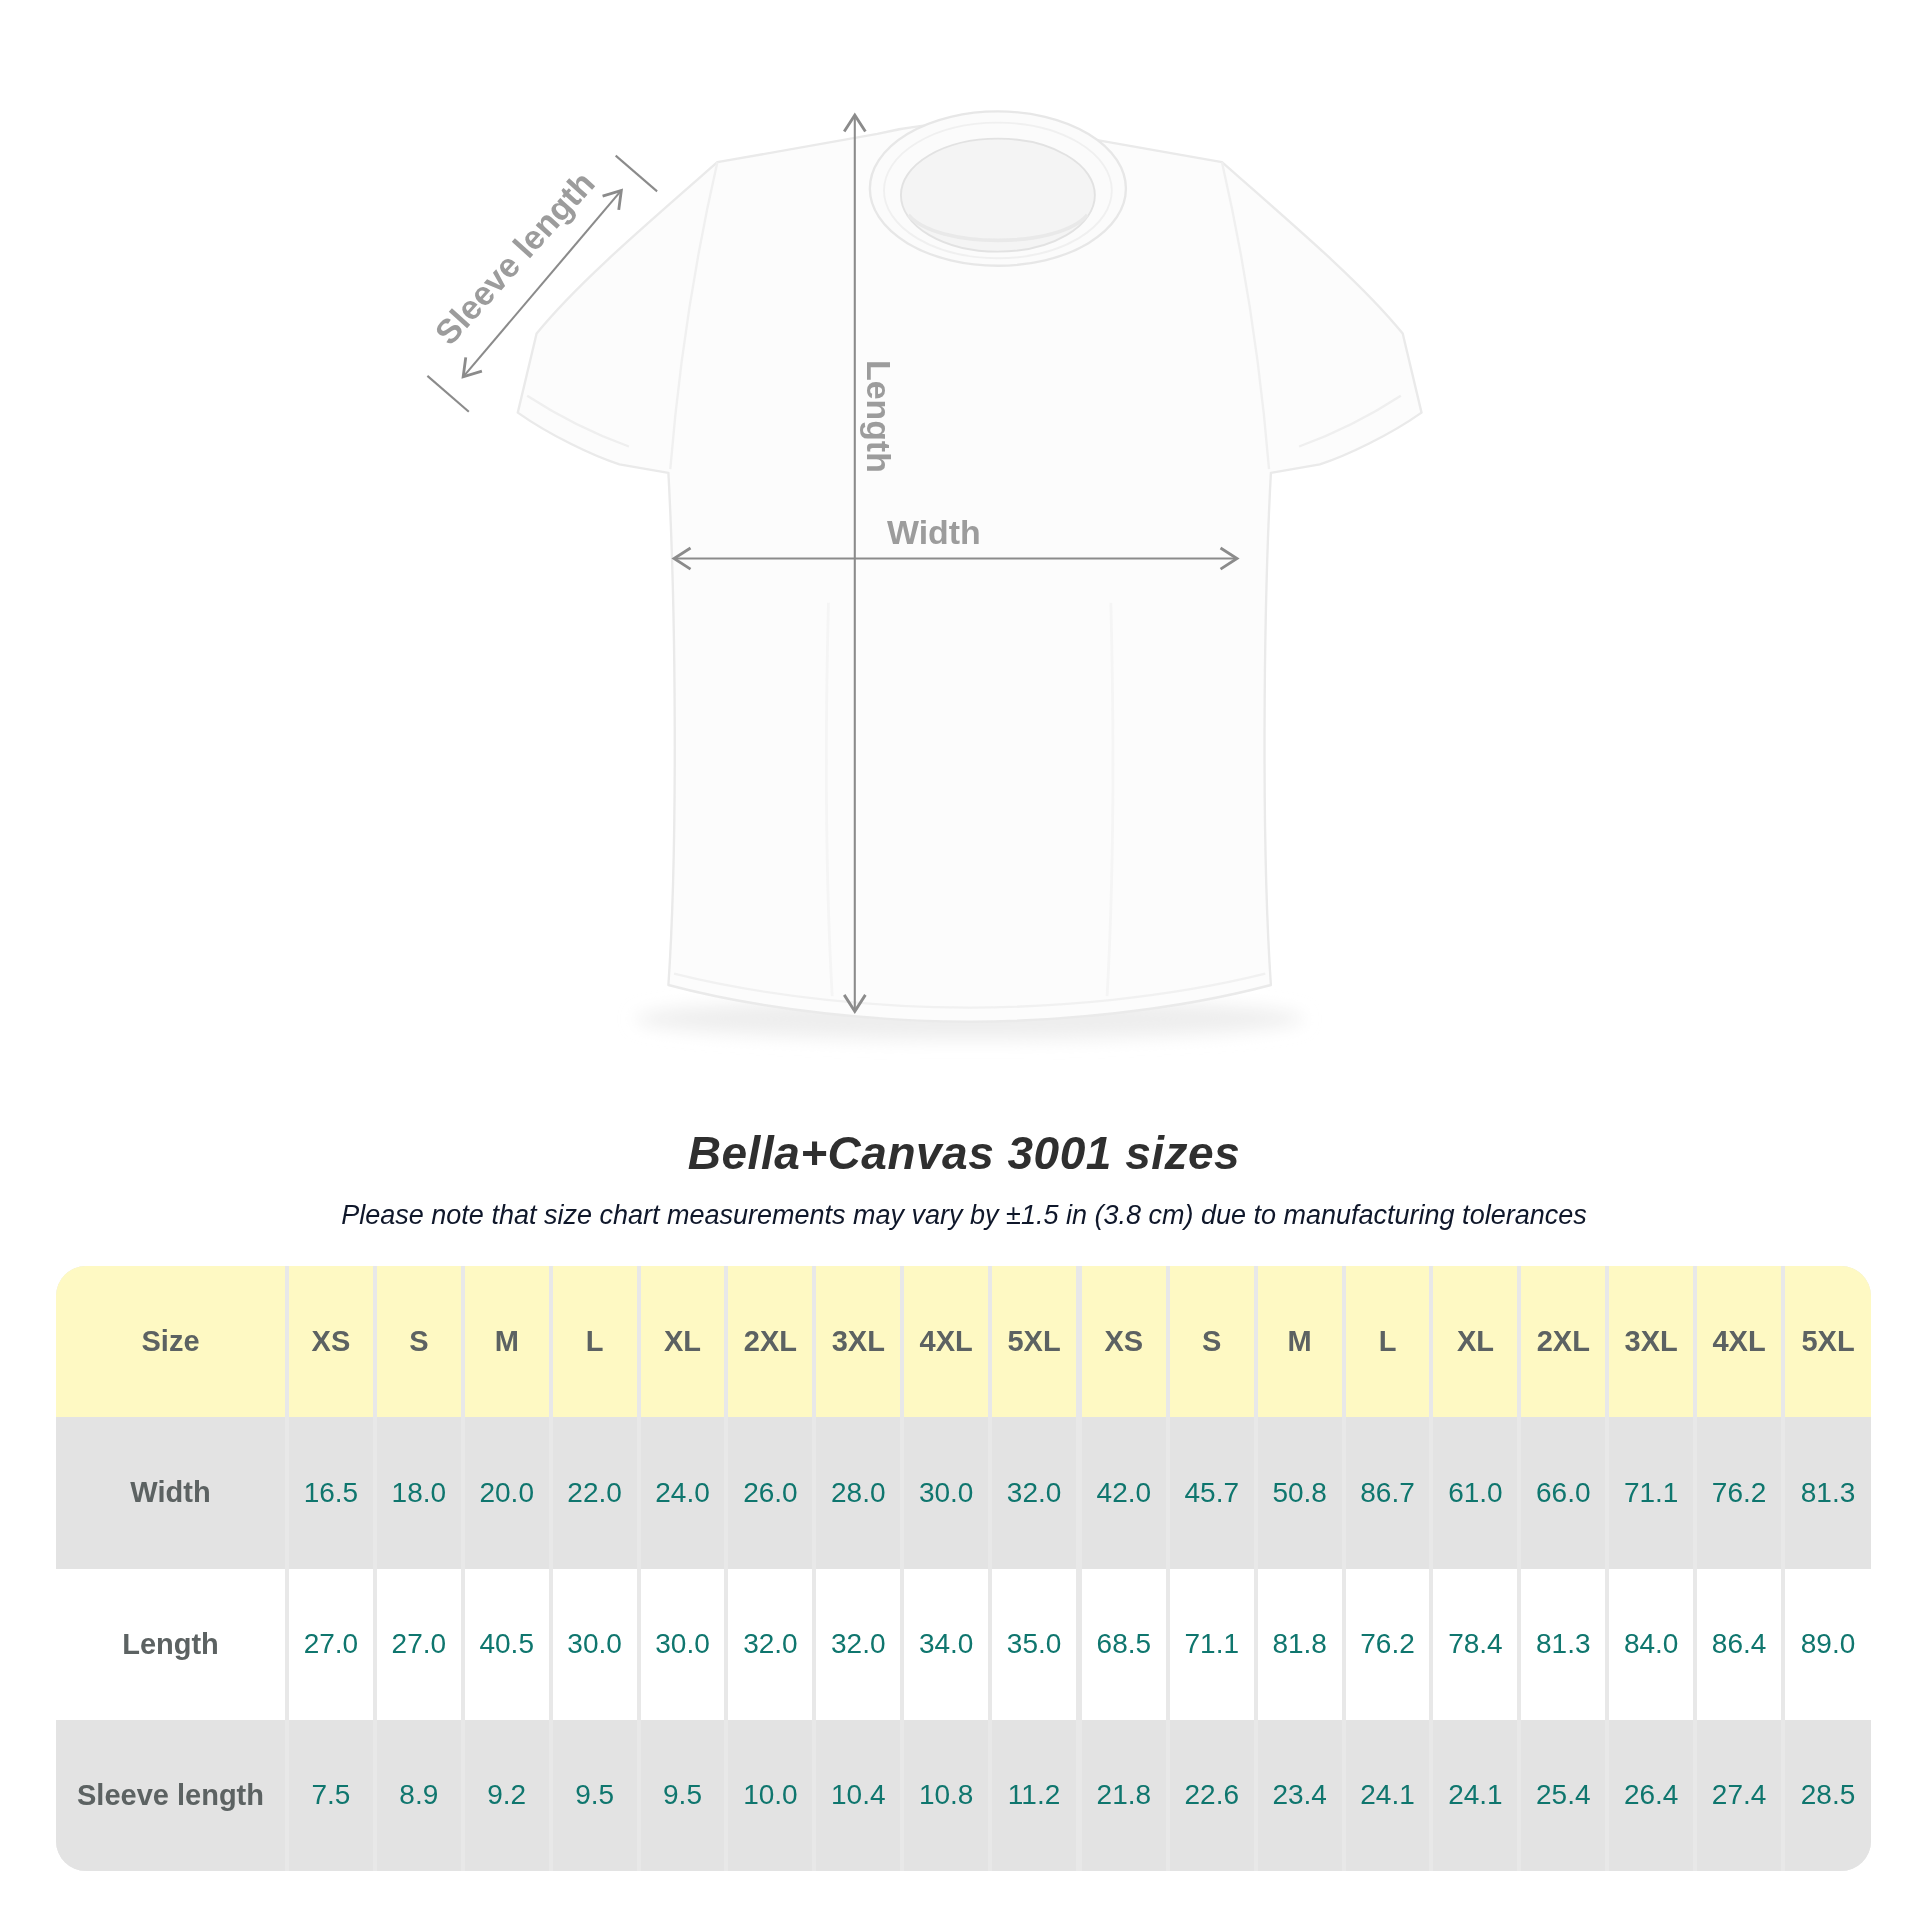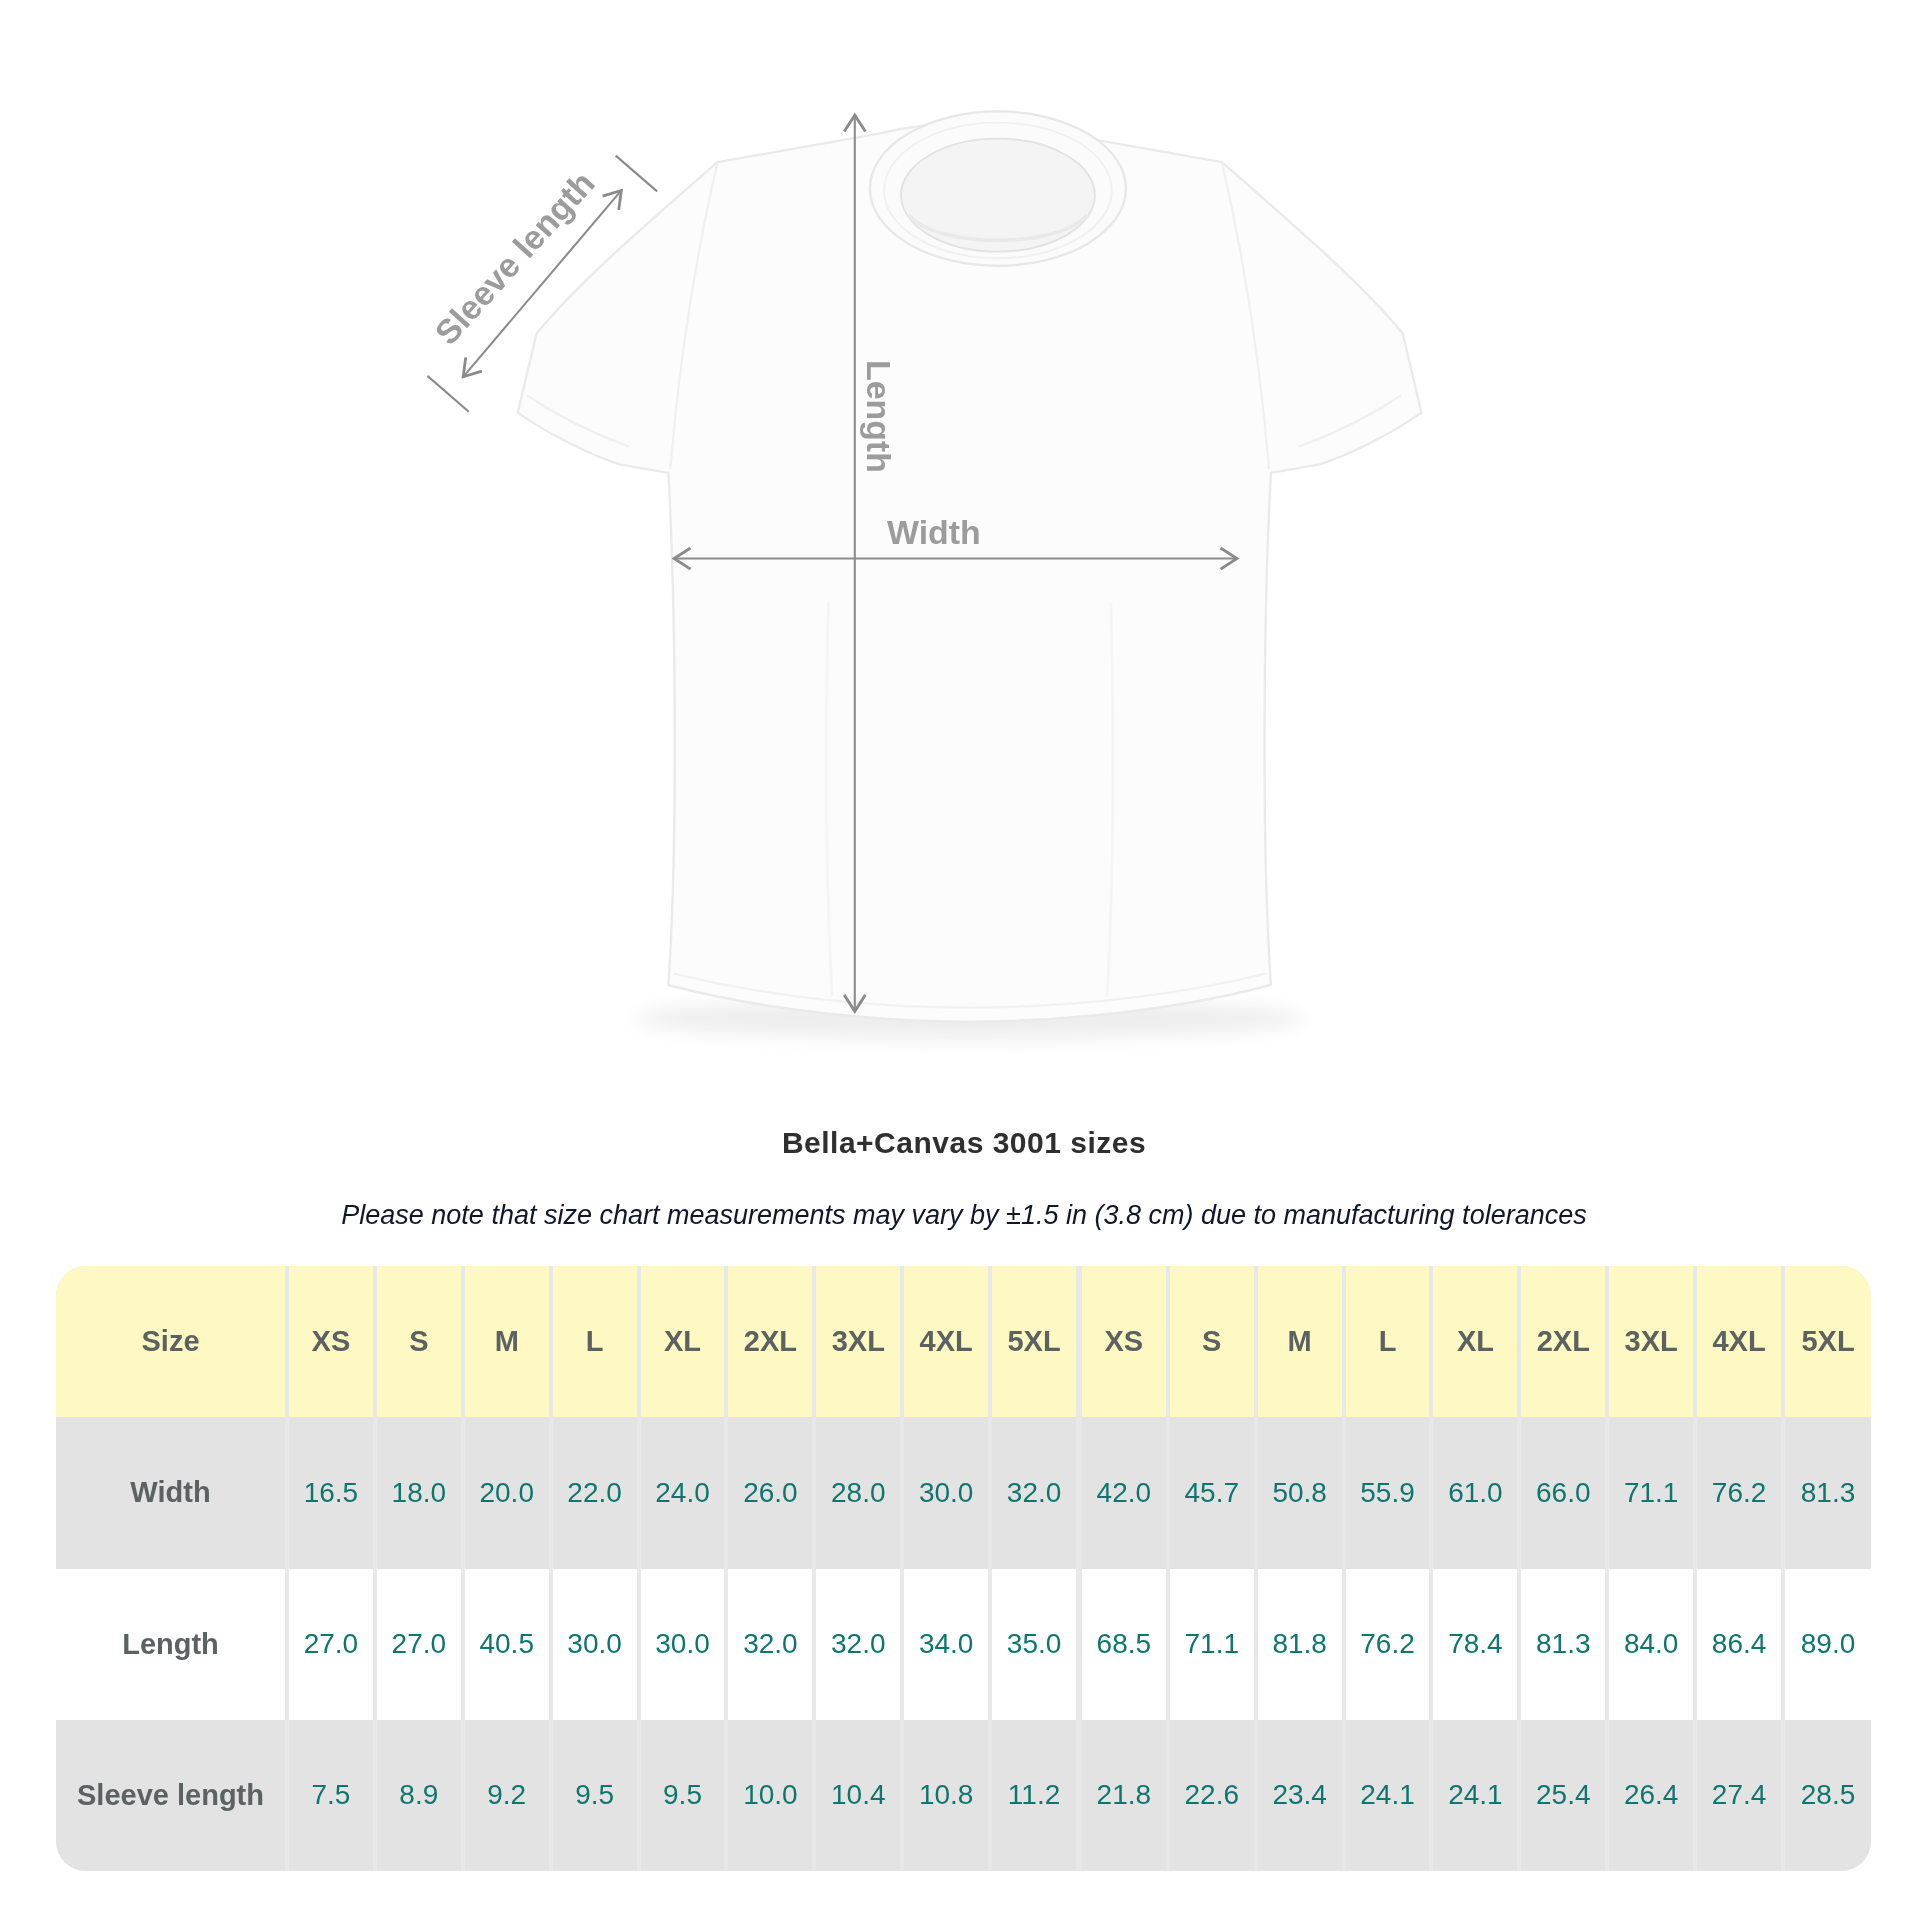--- a/index.html
+++ b/index.html
@@ -5,21 +5,21 @@
   * { margin:0; padding:0; box-sizing:border-box; }
   html,body { background:#fff; }
   .page {
     position:relative; width:1928px; height:1928px; background:#ffffff;
     font-family:"Liberation Sans","DejaVu Sans",sans-serif; overflow:hidden;
   }
   .diagram-wrap { position:absolute; left:0; top:0; width:1928px; height:1102px; }
   .dim-label { font:700 36px "Liberation Sans","DejaVu Sans",sans-serif; fill:#9c9c9c; }
   .page-title {
     position:absolute; top:1126px; left:0; width:100%; text-align:center;
-    font-size:30px; font-weight:700; color:#2f2f2f; letter-spacing:0.5px;
+    font-size:46px; font-weight:700; color:#2f2f2f; letter-spacing:0.5px;font-style:italic;
   }
   .page-subtitle {
     position:absolute; top:1200px; left:0; width:100%; text-align:center;
     font-size:27px; font-style:italic; color:#0f172a;
   }
   .table-wrap {
     position:absolute; left:56px; top:1266px; width:1815px; height:605px;
     background:#e8e8e8; border-radius:30px; overflow:hidden;
   }
   table.size-table { width:100%; height:100%; border-collapse:collapse; table-layout:fixed; }
@@ -166,21 +166,21 @@
         <td class="num">22.0</td>
         <td class="num">24.0</td>
         <td class="num">26.0</td>
         <td class="num">28.0</td>
         <td class="num">30.0</td>
         <td class="num">32.0</td>
         <td class="spacer"></td>
         <td class="num">42.0</td>
         <td class="num">45.7</td>
         <td class="num">50.8</td>
-        <td class="num">55.9</td>
+        <td class="num">86.7</td>
         <td class="num">61.0</td>
         <td class="num">66.0</td>
         <td class="num">71.1</td>
         <td class="num">76.2</td>
         <td class="num">81.3</td>
       </tr>
 
       <tr class="data-row row-white">
         <td class="hdr">Length</td>
         <td class="num">27.0</td>

